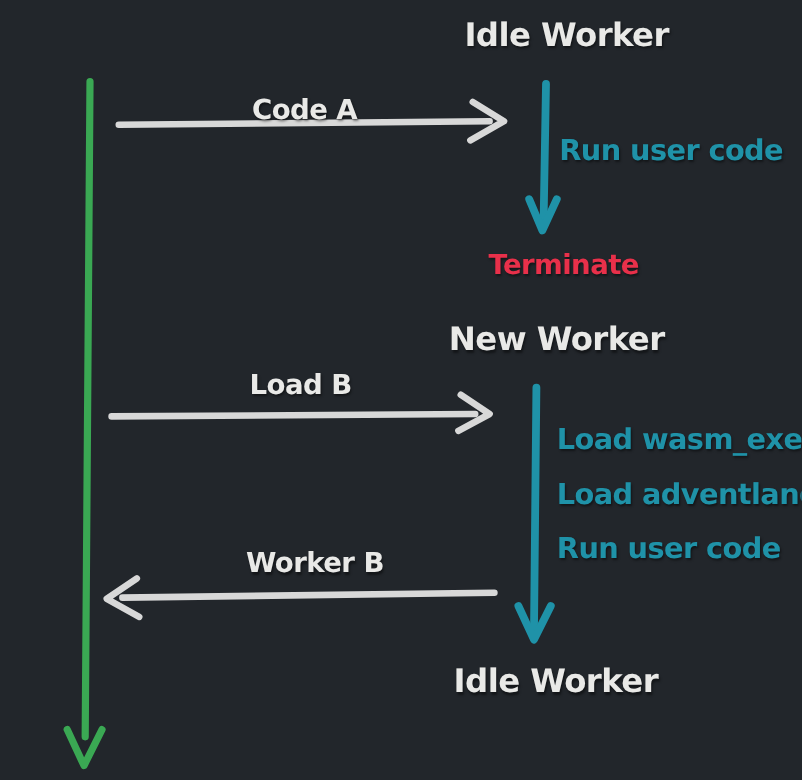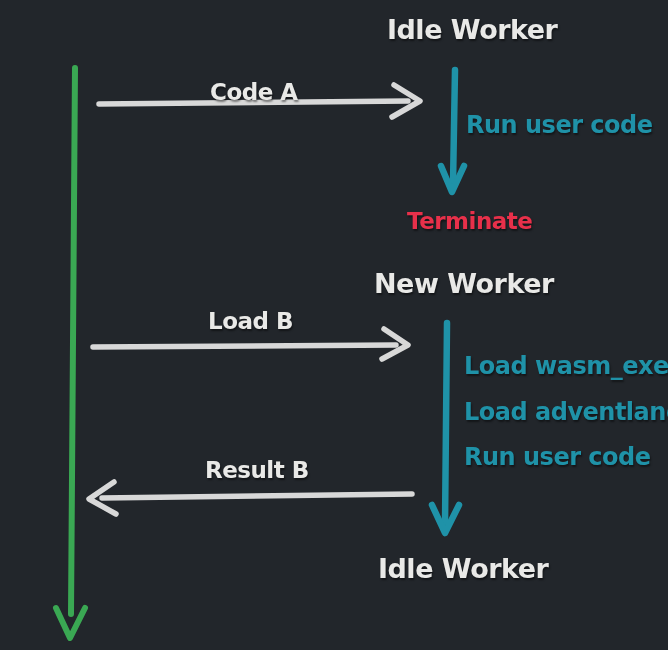--- a/index.html
+++ b/index.html
@@ -119,17 +119,17 @@
   <div class="label node-title" id="new-worker-title">New Worker</div>
 
   <div class="label message-label" id="code-b-label">Load B</div>
 
   <div class="label activity-label" id="load-wasm-exec-label">Load wasm_exec.js</div>
 
   <div class="label activity-label" id="load-adventlang-label">Load adventlang.wasm</div>
 
   <div class="label activity-label" id="run-user-code-bottom">Run user code</div>
 
-  <div class="label message-label" id="result-b-label">Result B</div>
+  <div class="label message-label" id="result-b-label">Worker B</div>
 
   <div class="label node-title" id="idle-worker-bottom-title">Idle Worker</div>
 
 </div>
 
 </body></html>

